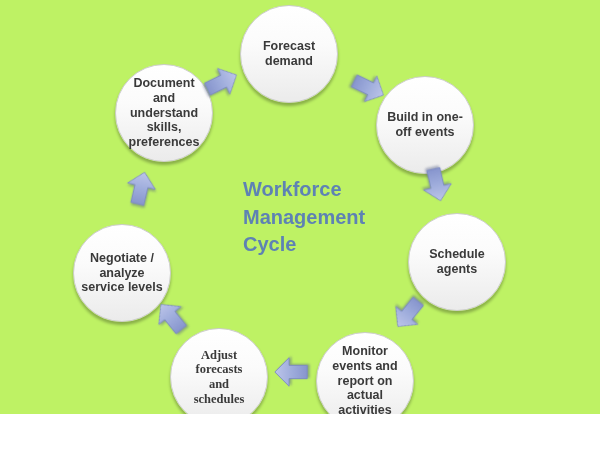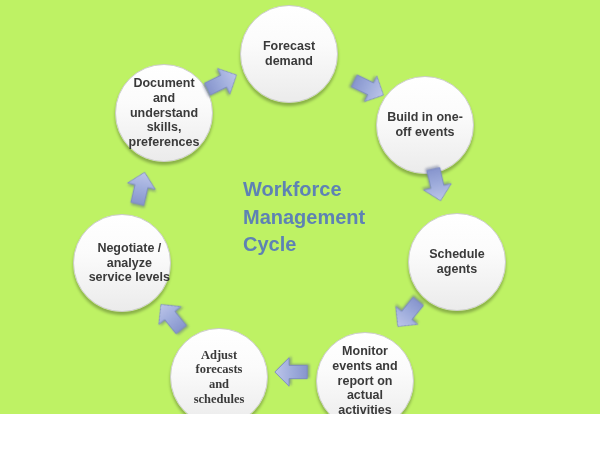--- a/index.html
+++ b/index.html
@@ -18,21 +18,21 @@
   .node-label{
     white-space:pre-line;text-align:center;
     font-size:12.5px;font-weight:bold;color:#3a3a3a;line-height:1.18;
     letter-spacing:0px;
   }
   .n-forecast {left:240px;top:5px;}
   .n-build    {left:376px;top:76px;}
   .n-schedule {left:408px;top:213px;}
   .n-monitor  {left:316px;top:332px;}
   .n-adjust   {left:170px;top:328px;font-family:Liberation Serif, serif;}
-  .n-negotiate{left:73px; top:214px;justify-content:flex-end;}
+  .n-negotiate{left:73px; top:224px;}
   .n-document {left:115px;top:64px;}
 
   
   .arrow{
     position:absolute;width:38px;height:38px;
     filter:drop-shadow(1px 2px 1px rgba(80,90,130,0.45));
   }
   .arrow svg{display:block;width:38px;height:38px;}
   .a1{left:203px;top:63px; transform:rotate(64deg);}   
   .a2{left:350px;top:69px; transform:rotate(116deg);}  

